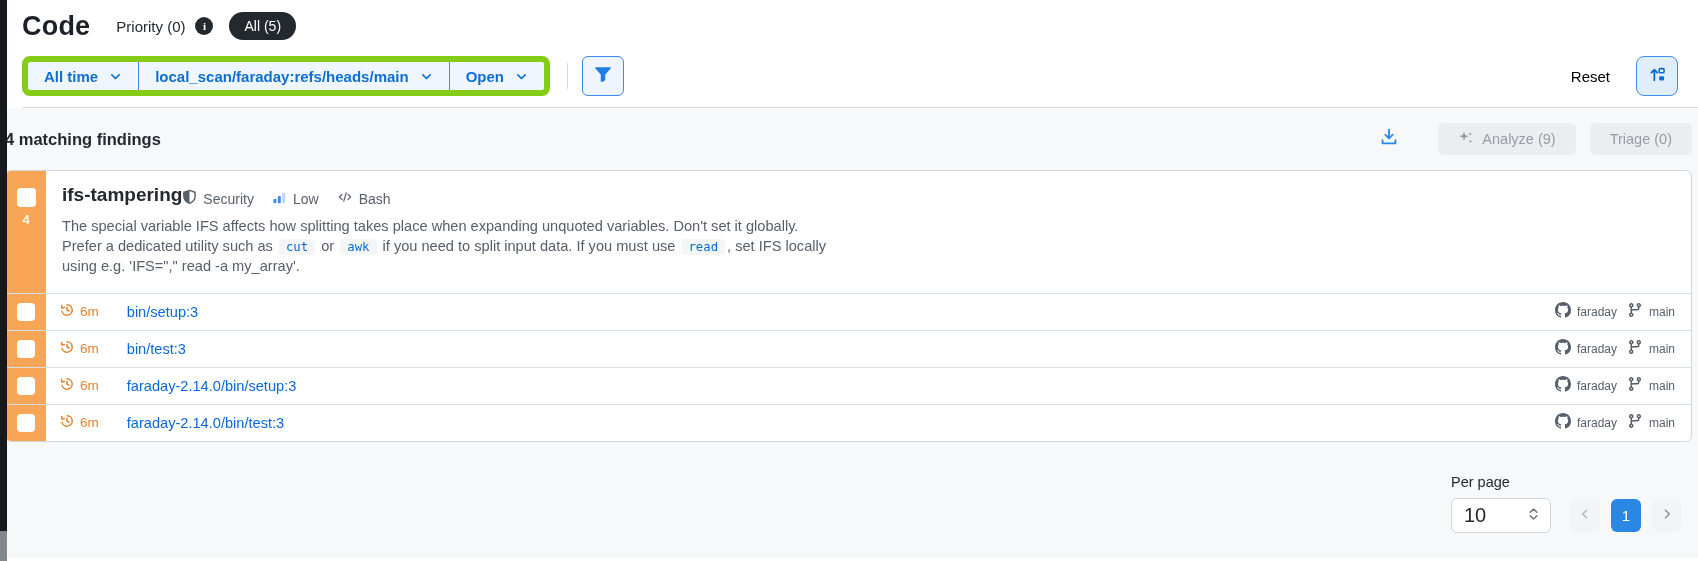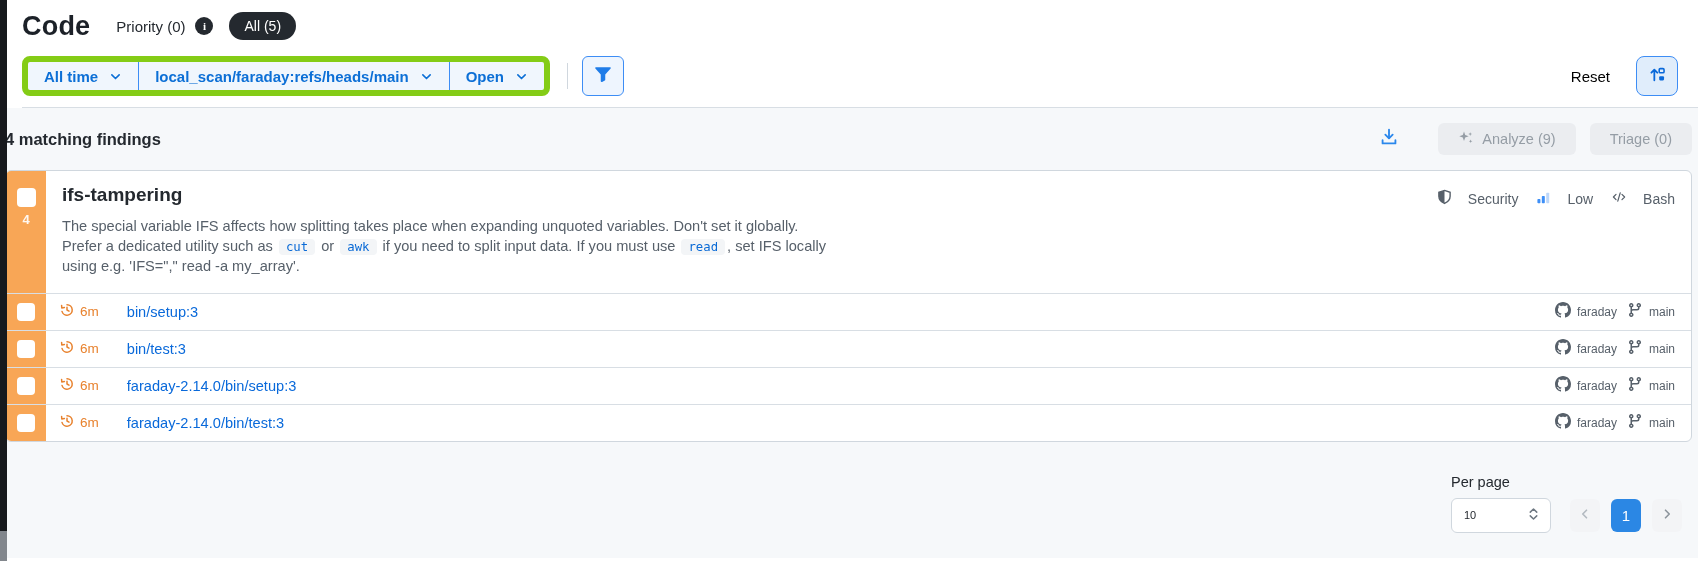--- a/index.html
+++ b/index.html
@@ -49,44 +49,44 @@
 
   
   .card { background:#fff; border:1px solid #d0d7de; border-radius:6px; overflow:hidden; }
   .card-header { display:flex; }
   .o-cell { width:40px; background:#f8a656; flex-shrink:0; display:flex; flex-direction:column;
     align-items:center; cursor:pointer; }
   .card-header .o-cell { padding-top:17px; }
   .checkbox { width:19px; height:19px; background:#fff; border-radius:4px; }
   .o-count { color:rgba(255,255,255,.92); font-size:13px; font-weight:700; margin-top:5px; }
   .card-head-content { flex:1; padding:13px 16px 16px 16px; }
-  .title-line { display:flex; justify-content:space-between; align-items:flex-start; }
+  .title-line { display:flex; align-items:flex-start; }
   .finding-title { font-size:19px; font-weight:700; color:#24292f; }
   .badges { display:flex; align-items:center; gap:18px; margin-top:5px; color:#57606a; font-size:14px; }
-  .badge { display:flex; align-items:center; gap:16px; }
+  .badge { display:flex; align-items:center; gap:6px; }
   .desc { max-width:778px; margin-top:9px; color:#57606a; font-size:14.6px; line-height:19.5px; }
   .code-chip { font-family:"DejaVu Sans Mono", monospace; font-size:12.3px; color:#0a6ad6;
     background:#f3f5f7; border-radius:4px; padding:1px 7px; margin:0 2px; }
 
   .frow { display:flex; border-top:1px solid #d8dee4; height:37px; }
   .frow .o-cell { justify-content:center; }
   .frow .checkbox { width:18px; height:18px; }
   .frow-content { flex:1; display:flex; align-items:center; padding:0 16px 0 13px; }
   .time { color:#e8822e; font-size:13.5px; margin-left:5px; }
   .floc { color:#0969da; font-size:14.6px; margin-left:28px; cursor:pointer; }
   .frow-right { margin-left:auto; display:flex; align-items:center; gap:10px; color:#57606a; font-size:12px; }
   .meta { display:flex; align-items:center; gap:6px; }
 
   
   .footer { display:flex; justify-content:flex-end; padding:32px 10px 0 0; }
   .pp-label { font-size:14.5px; font-weight:500; color:#24292f; margin-bottom:8px; }
   .controls { display:flex; align-items:center; }
   .pp-select { width:100px; height:35px; background:#fff; border:1px solid #d0d7de; border-radius:6px;
     display:flex; align-items:center; justify-content:space-between; padding:0 10px 0 12px;
-    font-size:11px; cursor:pointer; }
+    font-size:20px; cursor:pointer; }
   .pg-btn { width:30px; height:33px; border-radius:6px; background:#f3f4f6; display:flex;
     align-items:center; justify-content:center; margin-left:11px; cursor:pointer; }
   .pg-btn.first { margin-left:19px; }
   .pg-btn.active { background:#2b87e4; color:#fff; font-size:15px; }
 </style>
 </head>
 <body>
 
 <div class="page">
   <div class="left-strip">

